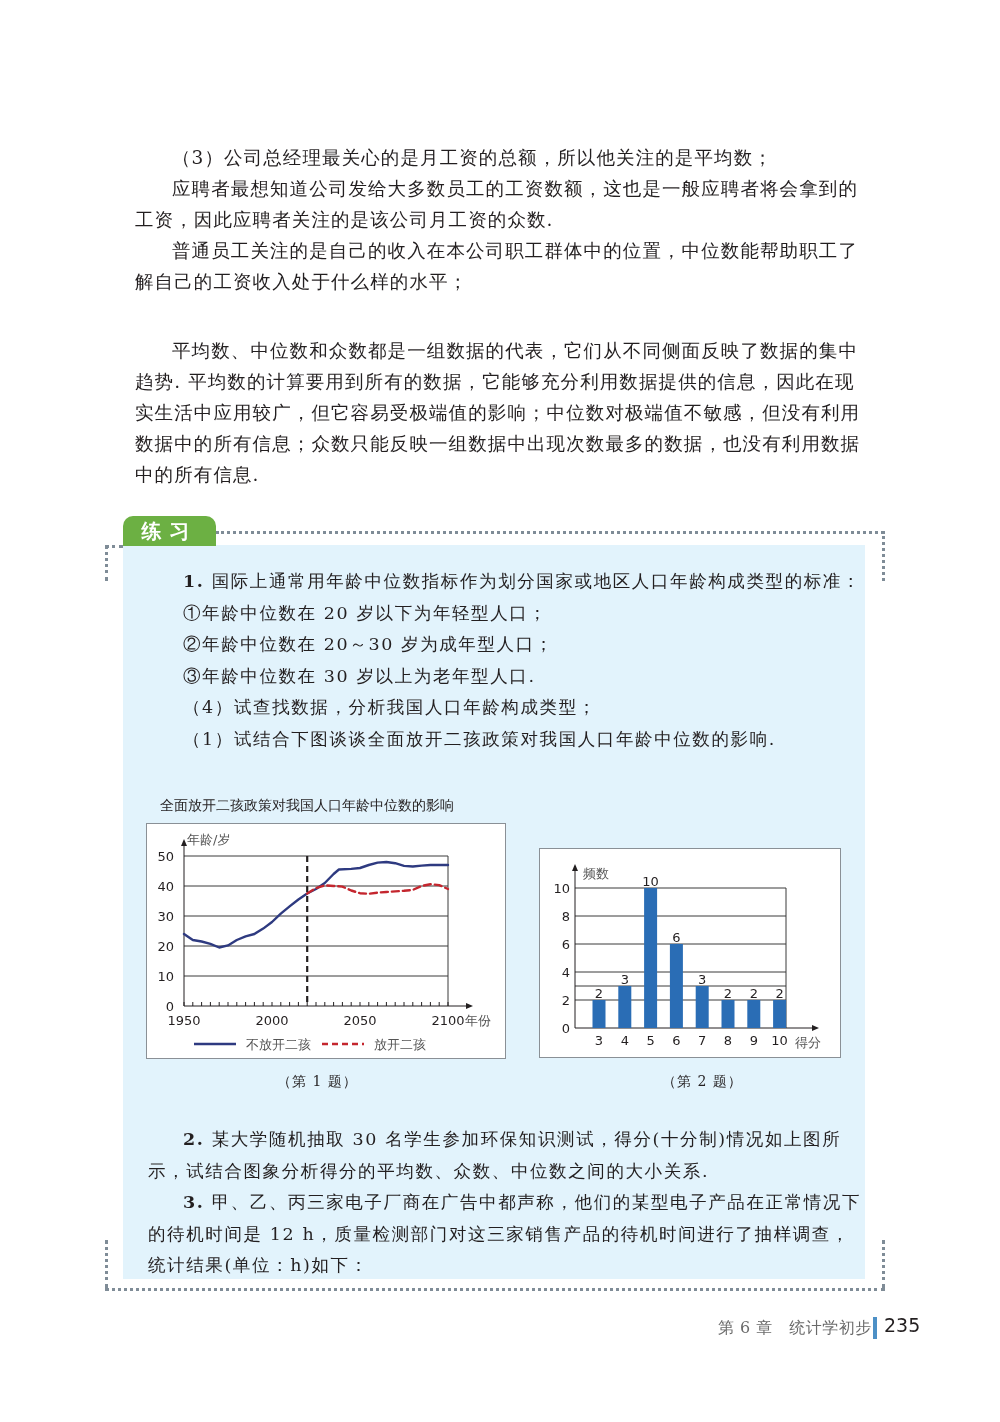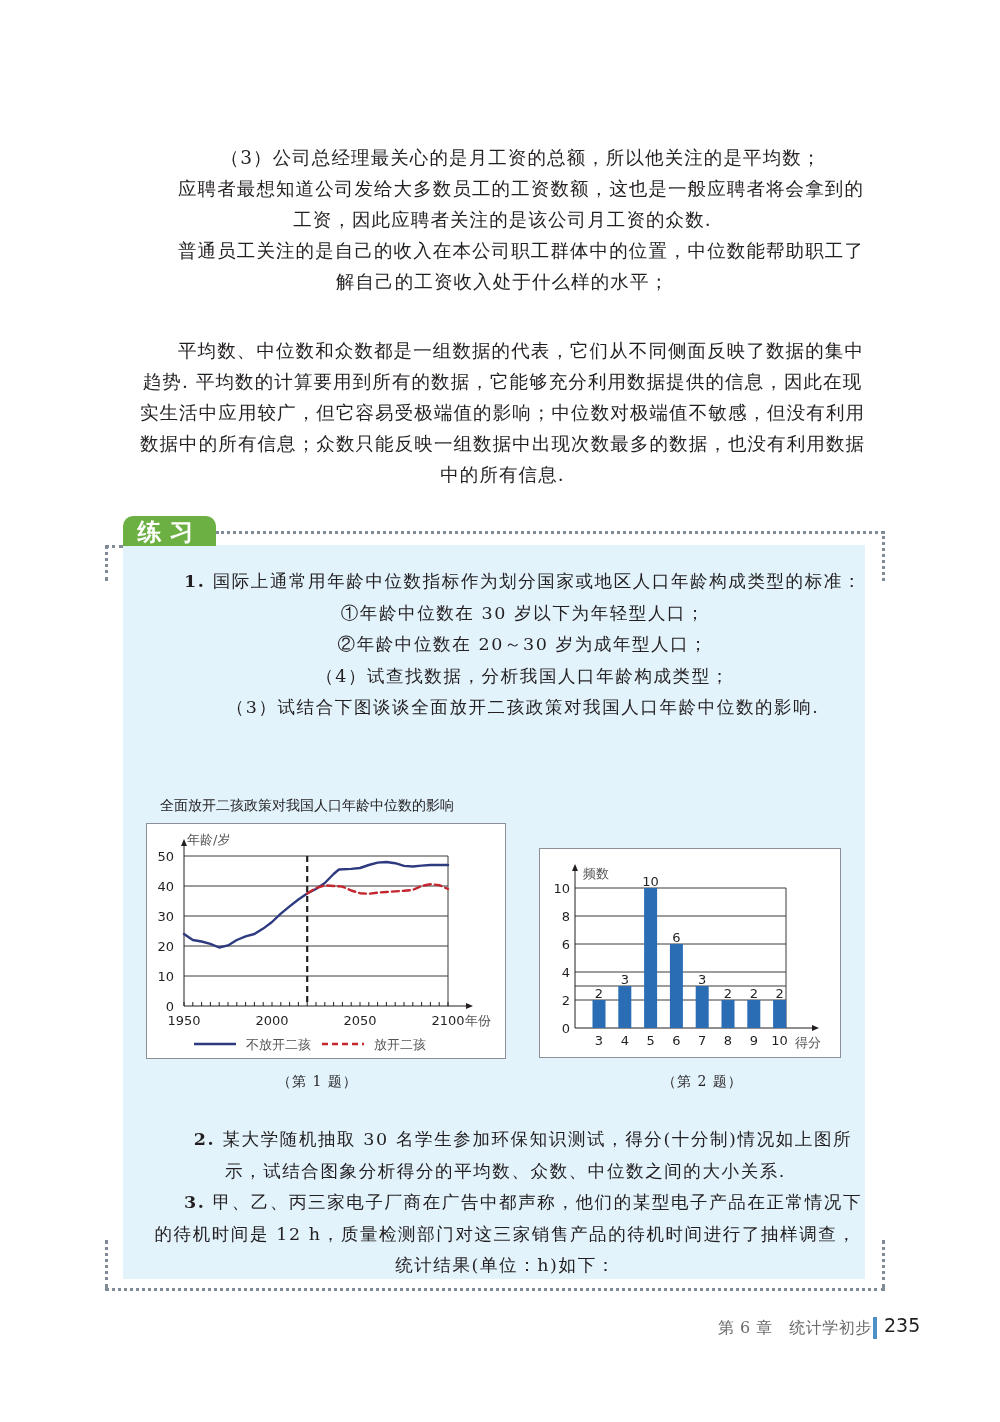--- a/index.html
+++ b/index.html
@@ -1,27 +1,27 @@
 <!DOCTYPE html>
 <html><head>
 <meta charset="utf-8">
 <style>
   html, body { margin:0; padding:0; background:#ffffff; }
   body { width:1000px; height:1422px; position:relative; overflow:hidden;
          font-family:"DejaVu Serif","Liberation Serif",serif; color:#231f20; }
   .para { position:absolute; left:135px; width:735px; font-size:18.5px; line-height:31px; margin:0; letter-spacing:1.1px; }
   .para p { margin:0; }
-  .indent { text-indent:2em;text-align:center; }
+  .indent { text-indent:2em; }
 
   
   .dot-h { position:absolute; height:0; border-top:3px dotted #7f8c97; }
   .dot-v { position:absolute; width:0; border-left:3px dotted #7f8c97; }
   .practice-bg { position:absolute; left:123px; top:545px; width:742px; height:734px; background:#e2f3fc; }
   .practice-tab { position:absolute; left:123px; top:516px; width:93px; height:30px; background:#6cb043;
-                  border-radius:10px 10px 0 0; color:#ffffff; font-size:24px; font-weight:bold;
+                  border-radius:10px 10px 0 0; color:#ffffff; font-size:20px; font-weight:bold;
                   text-align:center; line-height:31px; letter-spacing:8px; }
   .ptext { position:absolute; left:140px; width:715px; font-size:17.5px; line-height:31.5px; letter-spacing:1.6px; margin:8px; }
   .ptext p { margin:0; }
   .ptext b { font-family:"DejaVu Serif",serif; }
 
   .chart-title { position:absolute; left:160px; top:797px; font-family:Liberation Sans, sans-serif; font-size:14px; color:#231f20; }
   .chart-box { position:absolute; background:#ffffff; border:1.5px solid #8a9096; }
   svg text { font-family:"DejaVu Sans","Liberation Sans",sans-serif; }
   .caption { position:absolute; font-size:14px; color:#231f20; letter-spacing:1px; }
 
@@ -46,24 +46,25 @@
 <div class="dot-h" style="left:216px; top:531px; width:668px;"></div>
 <div class="dot-v" style="left:882px; top:531px; height:50px;"></div>
 <div class="dot-h" style="left:105px; top:545px; width:18px;"></div>
 <div class="dot-v" style="left:105px; top:545px; height:36px;"></div>
 <div class="dot-v" style="left:105px; top:1240px; height:48px;"></div>
 <div class="dot-v" style="left:882px; top:1240px; height:48px;"></div>
 <div class="dot-h" style="left:105px; top:1288px; width:780px;"></div>
 
 <div class="ptext" style="top:558px;">
   <p class="indent"><b>1.</b>&nbsp;<span>国际上通常用年龄中位数指标作为划分国家或地区人口年龄构成类型的标准：</span></p>
-  <p class="indent">①年龄中位数在 30 岁以下为年轻型人口；</p>
+  <p class="indent">①年龄中位数在 20 岁以下为年轻型人口；</p>
   <p class="indent">②年龄中位数在 20～30 岁为成年型人口；</p>
+  <p class="indent">③年龄中位数在 30 岁以上为老年型人口.</p>
   <p class="indent">（4）试查找数据，分析我国人口年龄构成类型；</p>
-  <p class="indent">（3）试结合下图谈谈全面放开二孩政策对我国人口年龄中位数的影响.</p>
+  <p class="indent">（1）试结合下图谈谈全面放开二孩政策对我国人口年龄中位数的影响.</p>
 </div>
 
 <div class="chart-title">全面放开二孩政策对我国人口年龄中位数的影响</div>
 <div class="chart-box" style="left:146px; top:823px; width:358px; height:234px;">
   <svg id="line-chart" width="358" height="234">
       <text x="27" y="187" text-anchor="end" font-size="13" fill="#231f20">0</text>
       <line x1="37" y1="152" x2="301" y2="152" stroke="#3a3a3a" stroke-width="1"></line>
       <text x="27" y="157" text-anchor="end" font-size="13" fill="#231f20">10</text>
       <line x1="37" y1="122" x2="301" y2="122" stroke="#3a3a3a" stroke-width="1"></line>
       <text x="27" y="127" text-anchor="end" font-size="13" fill="#231f20">20</text>

